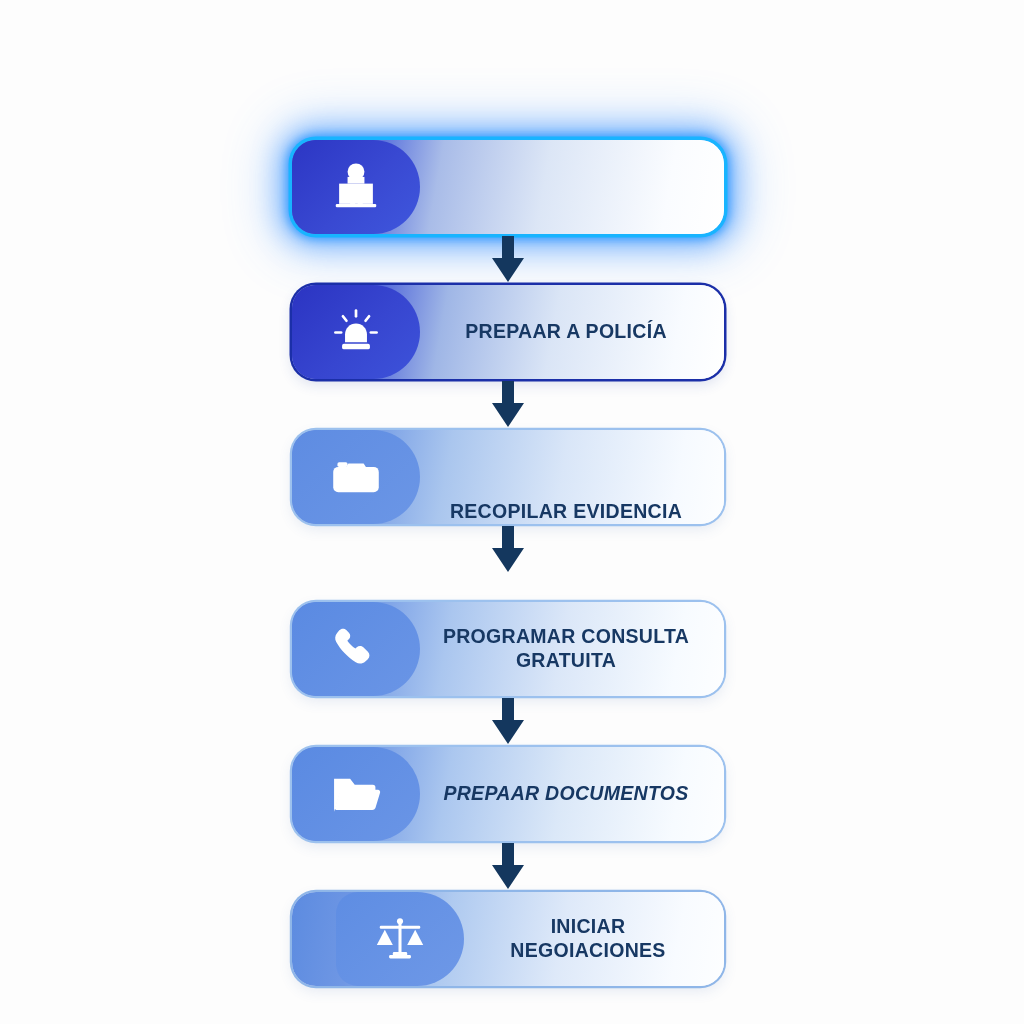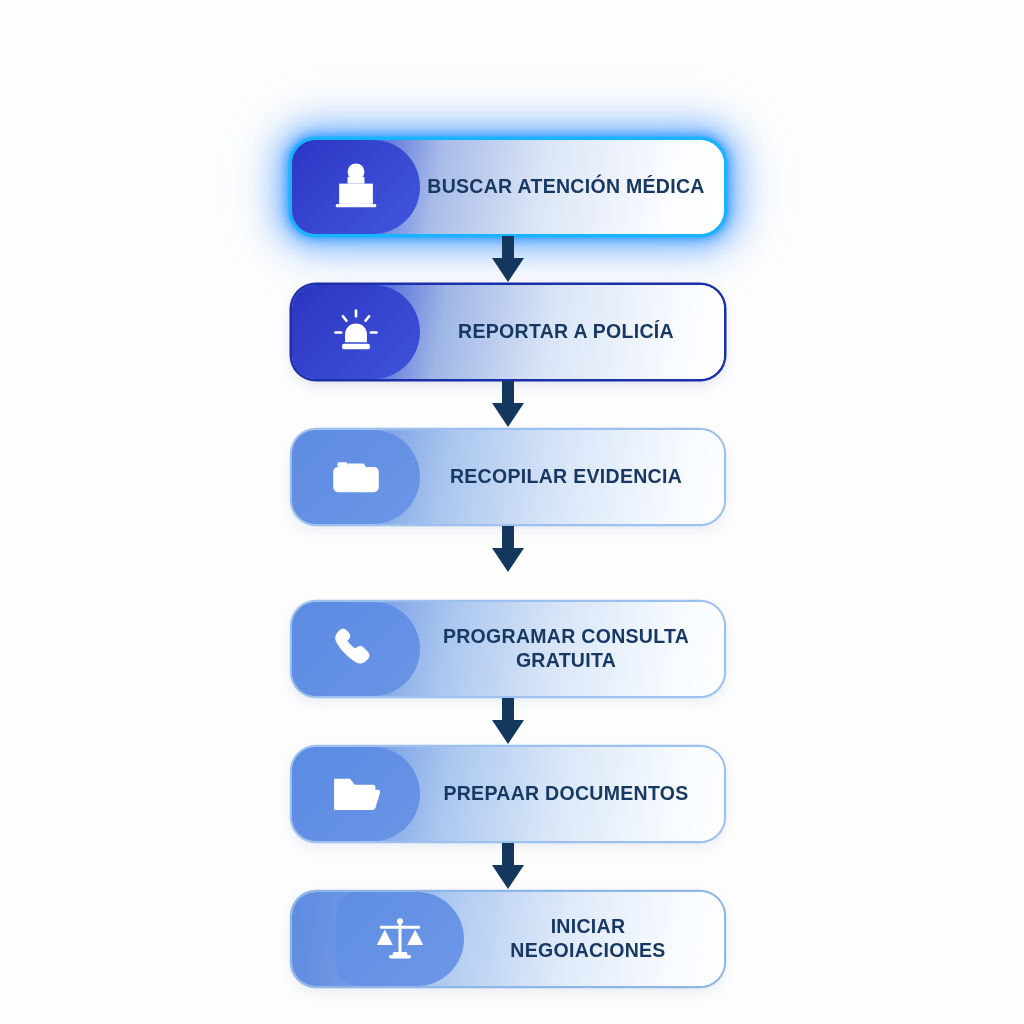--- a/index.html
+++ b/index.html
@@ -48,23 +48,23 @@
     align-items: center;
     width: 100%;
     height: 100%;
     border-radius: 24px;
     overflow: hidden;
   }
 
   
   .step.v1 .step-inner { background: linear-gradient(100deg, #2c36c4 0%, #3a54d8 14%, #a9bce8 34%, #dce6f6 58%, #fafcff 86%, #ffffff 100%); }
   .step.v2 .step-inner { background: linear-gradient(100deg, #2c36c4 0%, #3a4fd6 15%, #9fb6e6 35%, #dae5f6 60%, #f8fbff 88%, #ffffff 100%); }
-  .step.v3 .step-inner { background: linear-gradient(100deg, #5d8ce0 0%, #6e97e4 15%, #aac6ee 36%, #d9e6f8 62%, #f6faff 88%, #fdfeff 100%); }
+  .step.v3 .step-inner { background: linear-gradient(100deg, #5d8ce0 0%, #6e97e4 15%, #aac6ee 36%, #d9e6f8 62%, #f6faff 88%, #fdfeff 100%); align-items: flex-end; }
   .step.v4 .step-inner { background: linear-gradient(100deg, #5a8ae0 0%, #6d96e4 15%, #aac6ef 36%, #dbe7f8 62%, #f7fbff 88%, #fdfeff 100%); }
-  .step.v5 .step-inner { background: linear-gradient(100deg, #5a8ae0 0%, #6d96e4 15%, #abc7ef 36%, #dbe8f8 62%, #f7fbff 88%, #fdfeff 100%); }
+  .step.v5 .step-inner { background: linear-gradient(100deg, #5a8ae0 0%, #6d96e4 15%, #abc7ef 36%, #dbe8f8 62%, #f7fbff 88%, #fdfeff 100%); font-style: italic; }
   .step.v6 .step-inner { background: linear-gradient(100deg, #5c8be0 0%, #6f97e4 15%, #afcaf0 36%, #dee9f9 62%, #f8fbff 88%, #fdfeff 100%); padding-left: 44px; }
 
   
   .step.v1 { box-shadow: 0 0 0 3.5px #18b4ff, 0 0 10px 5px rgba(40,150,255,.85), 0 0 26px 12px rgba(50,140,255,.55), 0 0 48px 22px rgba(70,150,255,.28); }
   .step.v2 { box-shadow: 0 0 0 2.5px #1b2fa8, 0 5px 14px rgba(40,70,160,.16); }
   .step.v3 { box-shadow: 0 0 0 2.2px #9cc1ee, 0 5px 14px rgba(60,100,170,.13); }
   .step.v4 { box-shadow: 0 0 0 2.2px #9cc1ee, 0 5px 14px rgba(60,100,170,.13); margin-top: 27px; }
   .step.v5 { box-shadow: 0 0 0 2.2px #9cc1ee, 0 5px 14px rgba(60,100,170,.13); }
   .step.v6 { box-shadow: 0 0 0 2.2px #8fb6e8, 0 5px 14px rgba(60,100,170,.13); }
 
@@ -139,21 +139,20 @@
                 <rect x="25" y="32" width="6" height="5.5" fill="#2c36c4"></rect>
                 <rect x="34" y="32" width="6" height="5.5" fill="#2c36c4"></rect>
                 <rect x="43" y="32" width="6" height="5.5" fill="#2c36c4"></rect>
                 <rect x="16" y="41" width="6" height="5.5" fill="#2c36c4"></rect>
                 <rect x="25" y="41" width="6" height="11" fill="#2c36c4"></rect>
                 <rect x="34" y="41" width="6" height="11" fill="#2c36c4"></rect>
                 <rect x="43" y="41" width="6" height="5.5" fill="#2c36c4"></rect>
               </svg>
             </span>
           </div>
-          <div class="step-label">BUSCAR ATENCIÓN MÉDICA</div>
         </div>
       </div>
     </div>
 
     <div class="connector">
       <svg width="36" height="48" viewBox="0 0 36 48" aria-hidden="true">
         <path d="M12 0 h12 v22 h10 L18 46 L2 22 h10 Z" fill="#14375e"></path>
       </svg>
     </div>
 
@@ -167,21 +166,21 @@
                 <path d="M28 28.5c-2.6 1.6-4.2 4.1-4.2 7.3v7.2h3.2v-7.2c0-2.5 1.2-4.4 3-5.6z" fill="#2b34c2"></path>
                 <rect x="15.5" y="46" width="33" height="6.5" rx="2.2"></rect>
                 <rect x="30.4" y="5" width="3.2" height="10" rx="1.6"></rect>
                 <rect x="17" y="11" width="3.2" height="10" rx="1.6" transform="rotate(-38 18.6 16)"></rect>
                 <rect x="43.8" y="11" width="3.2" height="10" rx="1.6" transform="rotate(38 45.4 16)"></rect>
                 <rect x="6" y="31" width="10" height="3.2" rx="1.6"></rect>
                 <rect x="48" y="31" width="10" height="3.2" rx="1.6"></rect>
               </svg>
             </span>
           </div>
-          <div class="step-label">REPORTAR A POLICÍA</div>
+          <div class="step-label">PREPAAR A POLICÍA</div>
         </div>
       </div>
     </div>
 
     <div class="connector">
       <svg width="36" height="48" viewBox="0 0 36 48" aria-hidden="true">
         <path d="M12 0 h12 v22 h10 L18 46 L2 22 h10 Z" fill="#14375e"></path>
       </svg>
     </div>
 

